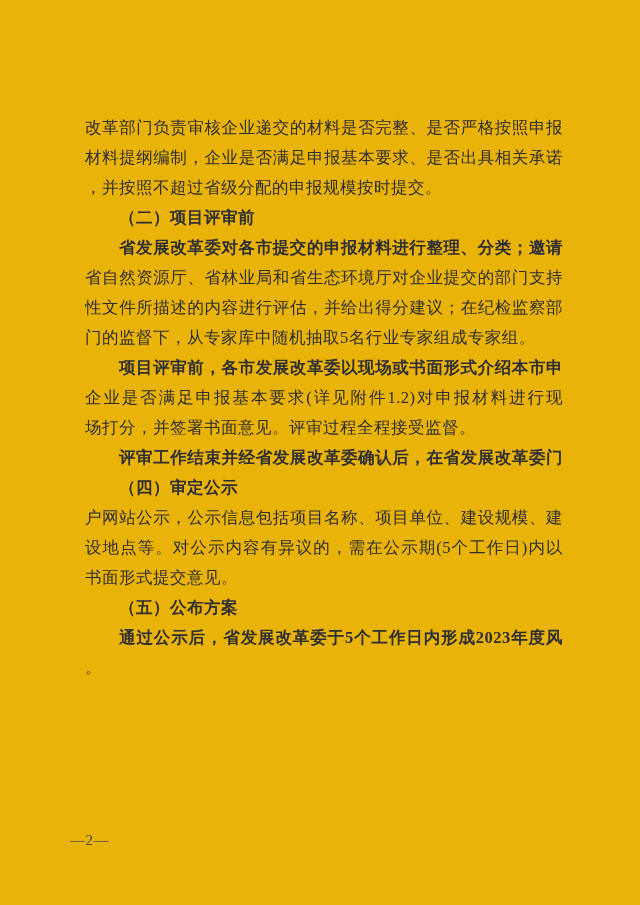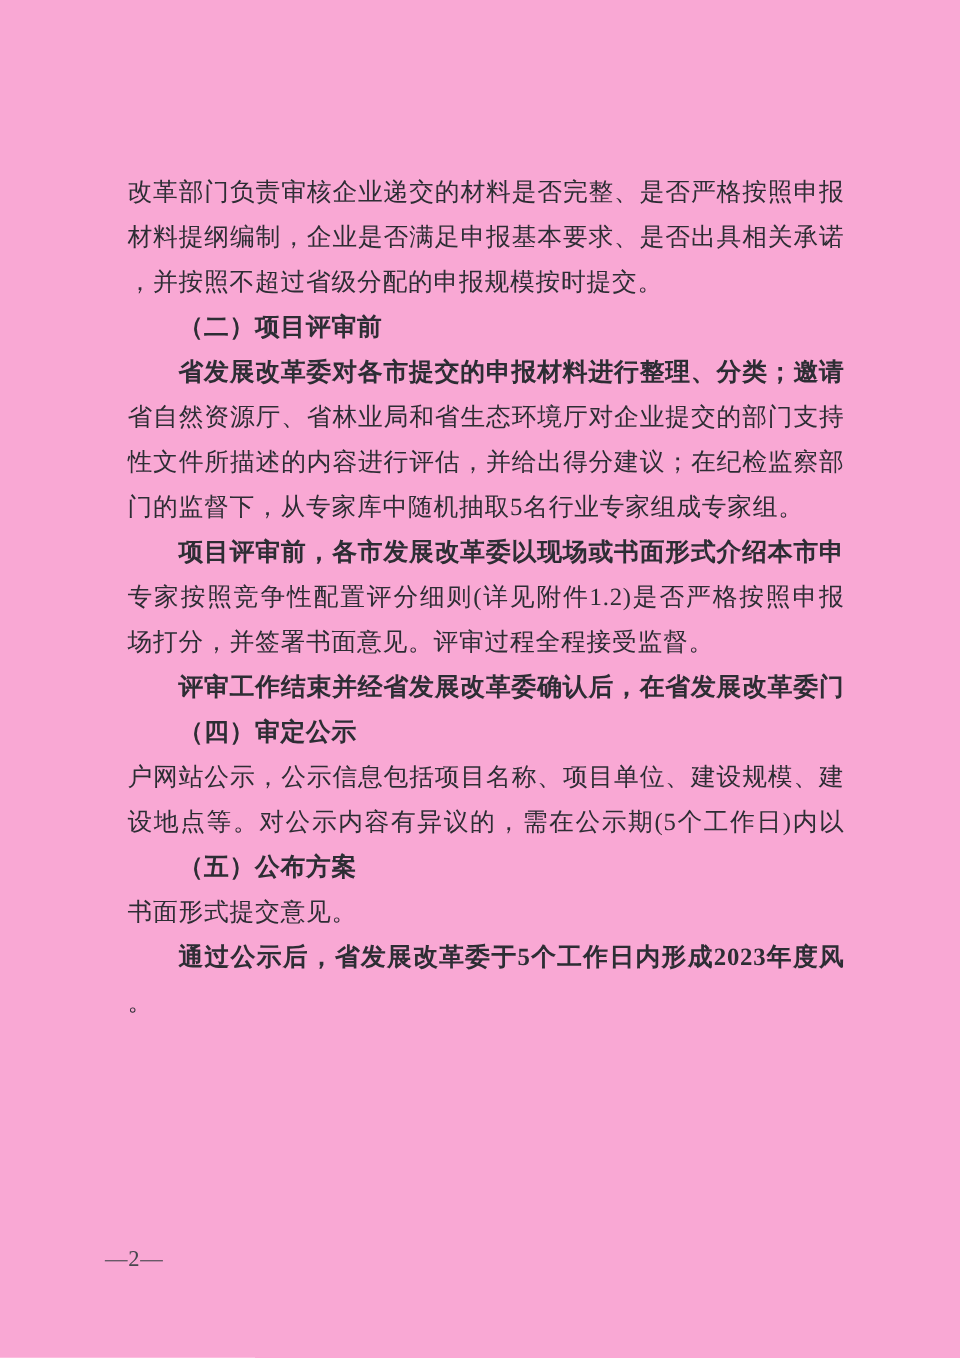--- a/index.html
+++ b/index.html
@@ -40,36 +40,36 @@
     position: absolute;
     left: 70px; top: 826px;
     height: 28px; line-height: 28px;
     font-size: 15px;
     letter-spacing: 0.5px;
   }
 </style>
 </head>
 <body>
 
-<div class="page" style="background: #f9a8d4;">
+<div class="page" style="background: #eab308;">
   <div class="content" style="color: rgb(45, 45, 52);">
       <div class="line justify">改革部门负责审核企业递交的材料是否完整、是否严格按照申报</div>
       <div class="line justify">材料提纲编制，企业是否满足申报基本要求、是否出具相关承诺</div>
       <div class="line">，并按照不超过省级分配的申报规模按时提交。</div>
       <div class="line indent bold">（二）项目评审前</div>
       <div class="line justify indent">省发展改革委对各市提交的申报材料进行整理、分类；邀请</div>
       <div class="line justify">省自然资源厅、省林业局和省生态环境厅对企业提交的部门支持</div>
       <div class="line justify">性文件所描述的内容进行评估，并给出得分建议；在纪检监察部</div>
       <div class="line">门的监督下，从专家库中随机抽取5名行业专家组成专家组。</div>
       <div class="line justify indent">项目评审前，各市发展改革委以现场或书面形式介绍本市申</div>
-      <div class="line justify">专家按照竞争性配置评分细则(详见附件1.2)是否严格按照申报</div>
+      <div class="line justify">企业是否满足申报基本要求(详见附件1.2)对申报材料进行现</div>
       <div class="line">场打分，并签署书面意见。评审过程全程接受监督。</div>
       <div class="line justify indent">评审工作结束并经省发展改革委确认后，在省发展改革委门</div>
       <div class="line indent bold">（四）审定公示</div>
       <div class="line justify">户网站公示，公示信息包括项目名称、项目单位、建设规模、建</div>
       <div class="line justify">设地点等。对公示内容有异议的，需在公示期(5个工作日)内以</div>
+      <div class="line">书面形式提交意见。</div>
       <div class="line indent bold">（五）公布方案</div>
-      <div class="line">书面形式提交意见。</div>
       <div class="line justify indent">通过公示后，省发展改革委于5个工作日内形成2023年度风</div>
       <div class="line">。</div>
     </div>
   <div class="footer" style="color: rgb(70, 70, 78);">—2—</div>
 </div>
 
 </body></html>

